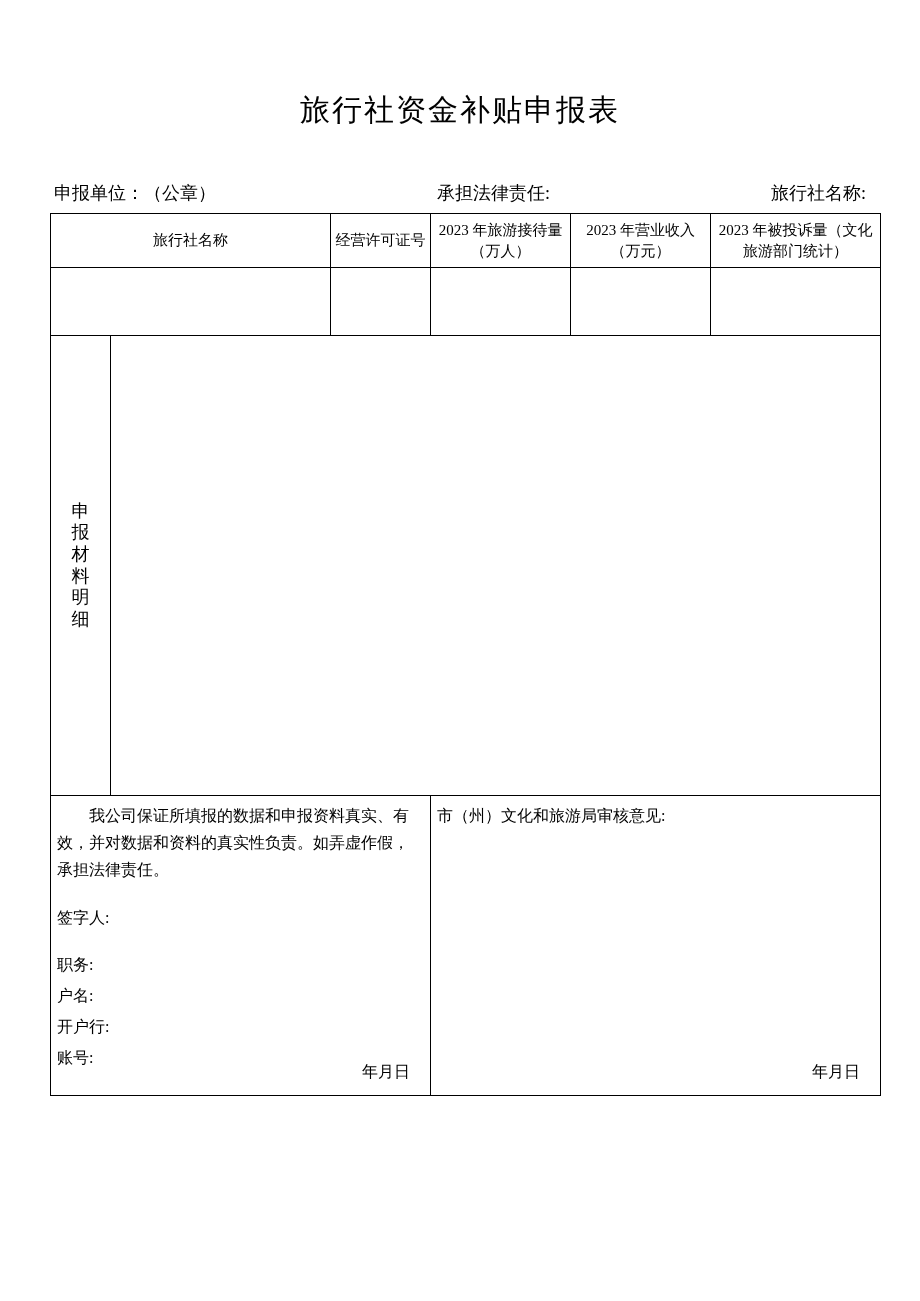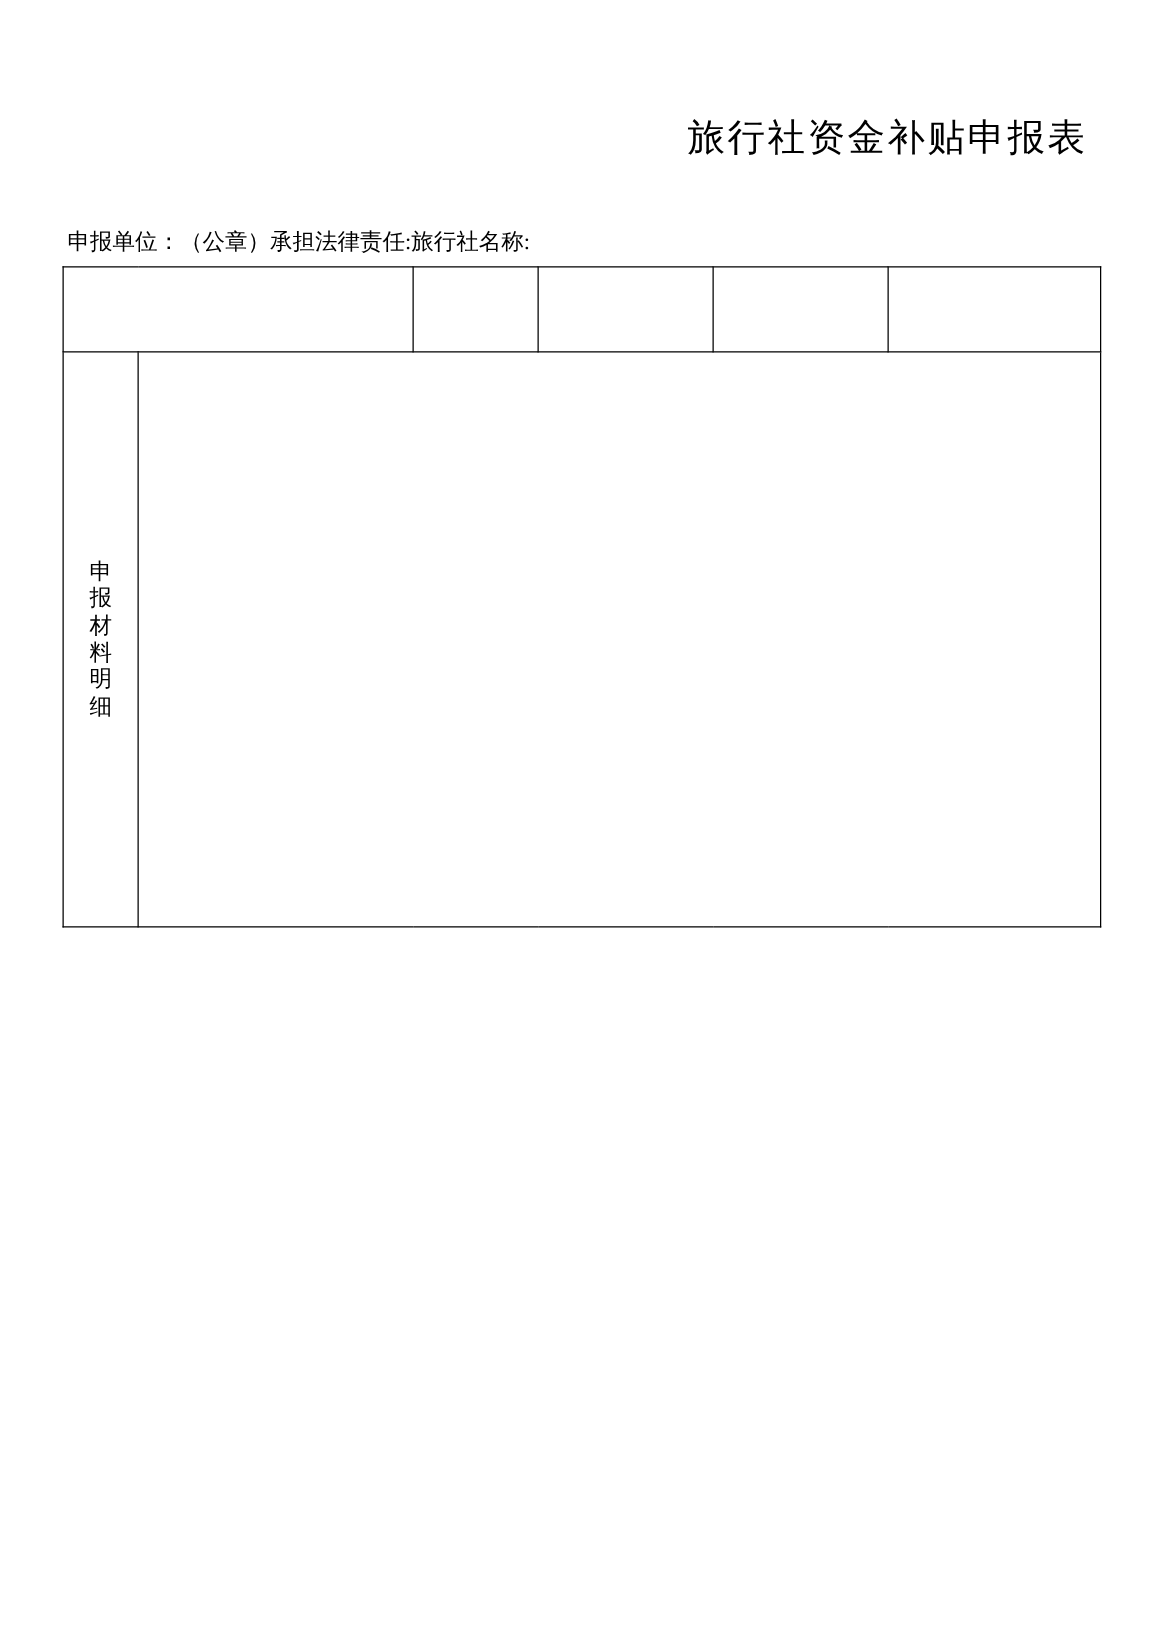--- a/index.html
+++ b/index.html
@@ -9,29 +9,29 @@
     }
     body {
       font-family: "SimSun", "宋体", serif;
       background: #ffffff;
       width: 920px;
       height: 1301px;
       padding: 90px 50px 50px 50px;
       color: #000;
     }
     .title {
-      text-align: right;
+      text-align: center;
       font-size: 30px;
       font-weight: normal;
       margin-bottom: 50px;
       letter-spacing: 2px;
     }
     .header-row {
       display: flex;
-      justify-content: flex-start;
+      justify-content: space-between;
       font-size: 18px;
       margin-bottom: 8px;
       padding: 0 4px;
     }
     .header-row span {
       white-space: nowrap;
     }
     table {
       border-collapse: collapse;
       width: 100%;
@@ -116,34 +116,59 @@
 <table>
   <colgroup>
     <col style="width:60px">
     <col style="width:220px">
     <col style="width:100px">
     <col style="width:140px">
     <col style="width:140px">
     <col style="width:170px">
   </colgroup>
   <tbody>
+      <tr>
+    <td class="th-cell" colspan="2">旅行社名称</td>
+    <td class="th-cell">经营许可证号</td>
+    <td class="th-cell">2023 年旅游接待量（万人）</td>
+    <td class="th-cell">2023 年营业收入（万元）</td>
+    <td class="th-cell">2023 年被投诉量（文化旅游部门统计）</td>
+  </tr>
   <tr class="data-row">
     <td colspan="2"></td>
     <td></td>
     <td></td>
     <td></td>
     <td></td>
   </tr>
   <tr>
     <td class="vertical-label">
       <div>
         <span>申</span>
             <span>报</span>
             <span>材</span>
             <span>料</span>
             <span>明</span>
             <span>细</span>
       </div>
     </td>
     <td class="materials-cell" colspan="5"></td>
   </tr>
+  <tr>
+    <td class="decl-cell" colspan="3">
+      <div class="decl-text">我公司保证所填报的数据和申报资料真实、有效，并对数据和资料的真实性负责。如弄虚作假，承担法律责任。</div>
+      <div class="decl-fields">
+        <div>签字人:</div>
+        <div style="height:12px"></div>
+        <div>职务:</div>
+        <div>户名:</div>
+        <div>开户行:</div>
+        <div>账号:</div>
+      </div>
+      <div class="date-bottom">年月日</div>
+    </td>
+    <td class="review-cell" colspan="3">
+      <div>市（州）文化和旅游局审核意见:</div>
+      <div class="date-bottom">年月日</div>
+    </td>
+  </tr>
 </tbody>
   </table>
 
 </body></html>

